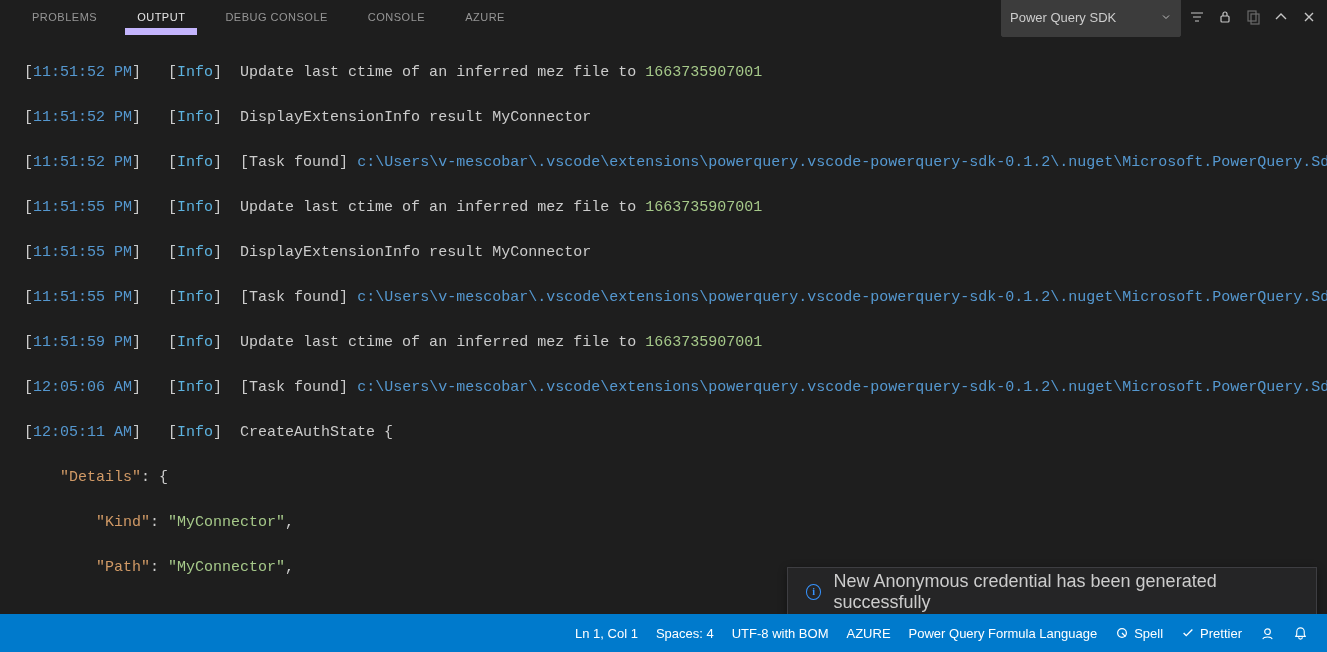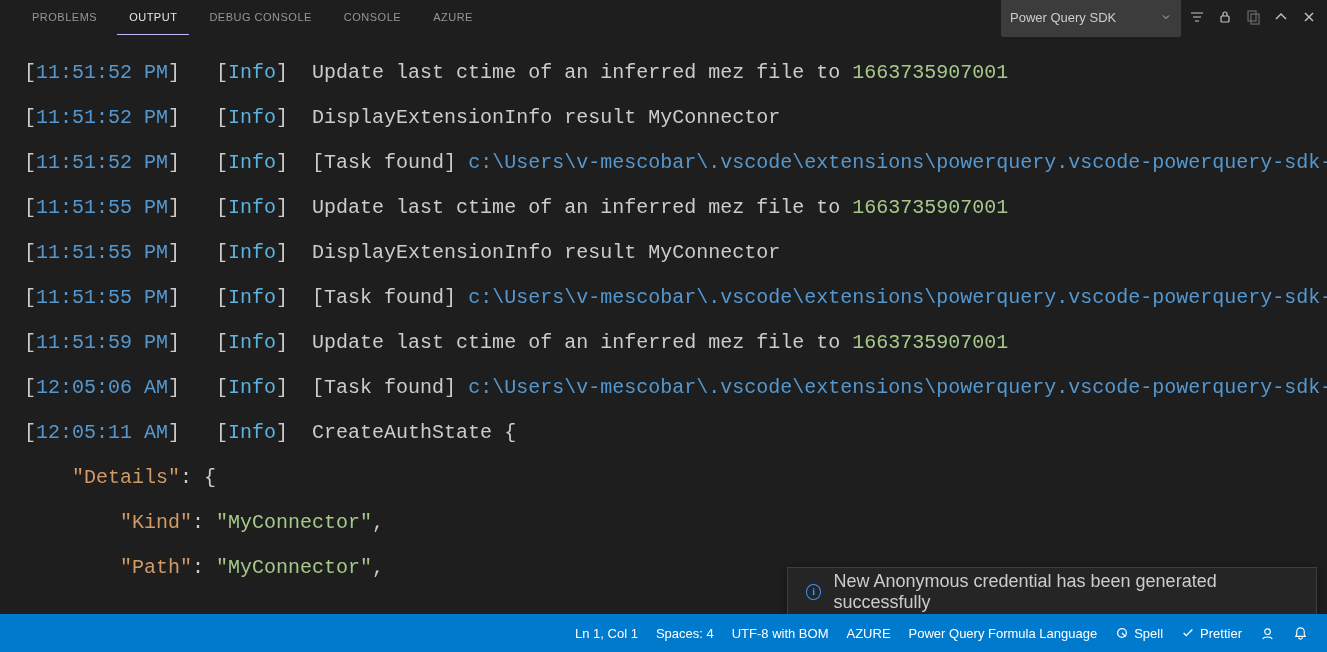--- a/index.html
+++ b/index.html
@@ -1,27 +1,27 @@
 <!DOCTYPE html>
 <html><head>
 <meta charset="utf-8">
 <style>
   * { margin:0; padding:0; box-sizing:border-box; }
   html,body { width:1327px; height:652px; background:#1e1e1e; font-family:"Segoe UI",Arial,sans-serif; font-size:13px; color:#cccccc; overflow:hidden; }
   .panel-header { display:flex; align-items:center; height:35px; background:#1e1e1e; border-bottom:1px solid #1e1e1e; padding:0 10px 0 20px; }
-  .tabs { display:flex; gap:8px; }
+  .tabs { display:flex; gap:16px; }
   .tab { padding:0 12px; height:35px; line-height:35px; font-size:11px; letter-spacing:0.5px; color:#969696; cursor:pointer; }
-  .tab.active { color:#e7e7e7; border-bottom:1px solid #c4b5fd; }
+  .tab.active { color:#e7e7e7; border-bottom:7px solid #c4b5fd; }
   .spacer { flex:1; }
   .channel-select { display:flex; align-items:center; background:#3c3c3c; color:#cccccc; height:40px; padding:0 8px; width:180px; justify-content:space-between; font-size:13px; border:1px solid #3c3c3c; cursor:pointer; border-radius:2px;}
   .chevron { font-size:10px; color:#cccccc; }
   .header-icons { display:flex; align-items:center; margin-left:8px; gap:12px; color:#c5c5c5; }
   .header-icons span { cursor:pointer; font-size:14px; }
   .header-icons .dim { color:#6b6b6b; }
-  .output-area { font-family:Consolas,"Courier New",monospace; font-size:20px; line-height:22.5px; padding:4px 6px 0 24px; color:#cccccc; white-space:pre; height:calc(100% - 35px - 26px); overflow:hidden; position:relative;}
+  .output-area { font-family:Consolas,"Courier New",monospace; font-size:15px; line-height:22.5px; padding:4px 6px 0 24px; color:#cccccc; white-space:pre; height:calc(100% - 35px - 26px); overflow:hidden; position:relative;}
   .ts   { color:#5598d0; }
   .br   { color:#cccccc; }
   .info { color:#5db3e0; }
   .path { color:#5598d0; }
   .num  { color:#a6c98a; }
   .key  { color:#d19a66; }
   .str  { color:#a6c98a; }
   .plain { color:#cccccc; }
   .notification { position:absolute; right:10px; bottom:36px; width:530px; height:49px; background:#252526; border:1px solid #3e3e42; display:flex; align-items:center; padding:0 18px; gap:12px; box-shadow:0 2px 8px rgba(0,0,0,0.4);}
   .notif-icon { width:16px; height:16px; border:1.5px solid #3794ff; border-radius:50%; display:flex; align-items:center; justify-content:center; color:#3794ff; font-size:10px; font-weight:bold; font-family:Georgia,serif;}

